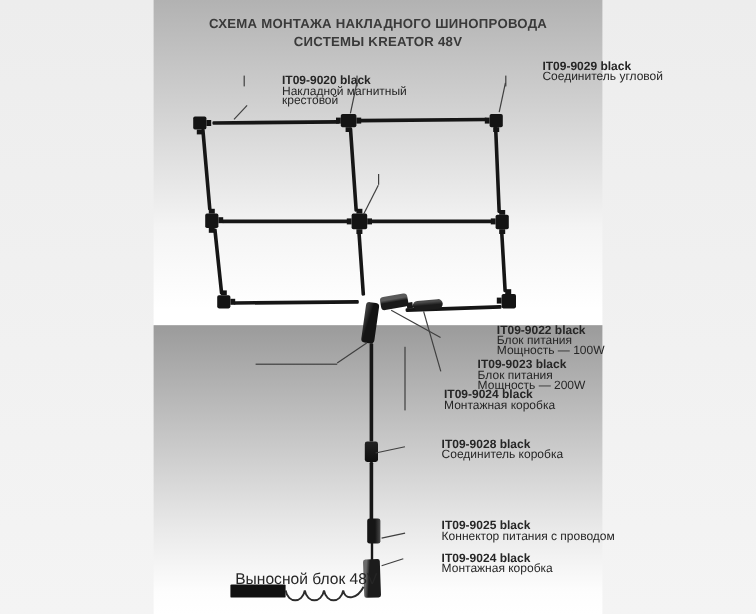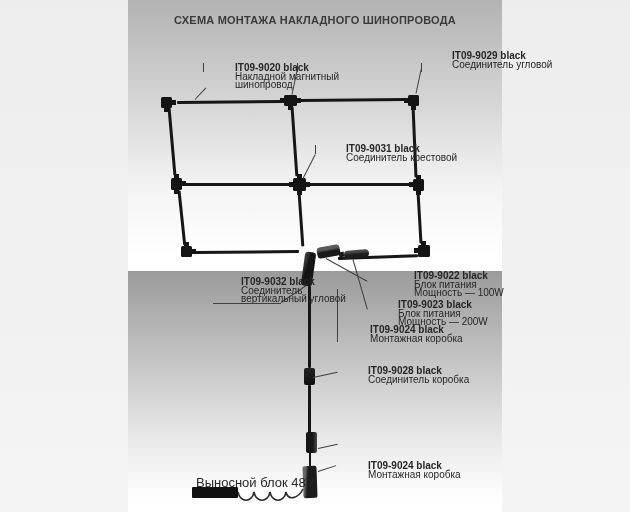--- a/index.html
+++ b/index.html
@@ -40,20 +40,21 @@
 
 <div class="page">
 
   <div class="scene">
     <div class="ceiling"></div>
     <div class="wall"></div>
   </div>
 
   <div class="title">
     <div>СХЕМА  МОНТАЖА НАКЛАДНОГО ШИНОПРОВОДА</div>
+    <div>СИСТЕМЫ KREATOR 48V</div>
   </div>
 
   <div class="ln" style="left:177px;top:101px;width:106px;transform:rotate(-0.5deg)"></div>
   <div class="ln" style="left:299px;top:99px;width:107px;transform:rotate(-0.5deg)"></div>
   <div class="ln" style="left:185px;top:183px;width:106px"></div>
   <div class="ln" style="left:307px;top:183px;width:104px"></div>
   <div class="ln" style="left:195px;top:251px;width:104px;transform:rotate(-0.5deg)"></div>
   <div class="ln" style="left:338px;top:257px;width:80px;transform:rotate(-2deg)"></div>
 
   <div class="ln" style="left:169px;top:106px;width:68px;transform:rotate(85deg)"></div>
@@ -129,52 +130,47 @@
   <div class="ld" style="left:326px;top:258px;width:47px;transform:rotate(29deg)"></div>
   <div class="ld" style="left:353px;top:259px;width:52px;transform:rotate(74deg)"></div>
   <div class="tick" style="left:337px;top:289px;height:53px"></div>
   <div class="ld" style="left:313px;top:377px;width:25px;transform:rotate(-12deg)"></div>
   <div class="ld" style="left:318px;top:448px;width:20px;transform:rotate(-12deg)"></div>
   <div class="ld" style="left:318px;top:471px;width:19px;transform:rotate(-18deg)"></div>
 
   <div class="lbl" style="left:207px;top:64px">
     <div class="code">IT09-9020 black</div>
     <div>Накладной магнитный</div>
-    <div>шинопровод</div>
+    <div>крестовой</div>
   </div>
   <div class="lbl" style="left:424px;top:52px">
     <div class="code">IT09-9029 black</div>
     <div>Соединитель угловой</div>
-  </div>
-  <div class="lbl" style="left:318px;top:145px">
-    <div class="code">IT09-9031 black</div>
-    <div>Соединитель крестовой</div>
-  </div>
-  <div class="lbl" style="left:213px;top:278px">
-    <div class="code">IT09-9032 black</div>
-    <div>Соединитель</div>
-    <div>вертикальный угловой</div>
   </div>
   <div class="lbl" style="left:386px;top:272px">
     <div class="code">IT09-9022 black</div>
     <div>Блок питания</div>
     <div>Мощность — 100W</div>
   </div>
   <div class="lbl" style="left:370px;top:301px">
     <div class="code">IT09-9023 black</div>
     <div>Блок питания</div>
     <div>Мощность — 200W</div>
   </div>
   <div class="lbl" style="left:342px;top:326px">
     <div class="code">IT09-9024 black</div>
     <div>Монтажная коробка</div>
   </div>
   <div class="lbl" style="left:340px;top:367px">
     <div class="code">IT09-9028 black</div>
     <div>Соединитель коробка</div>
   </div>
+  <div class="lbl" style="left:340px;top:435px">
+    <div class="code">IT09-9025 black</div>
+    <div>Коннектор питания с проводом</div>
+  </div>
   <div class="lbl" style="left:340px;top:462px">
     <div class="code">IT09-9024 black</div>
     <div>Монтажная коробка</div>
   </div>
   <div class="plain" style="left:196px;top:475px">Выносной блок 48V</div>
 
 </div>
 
 </body></html>

